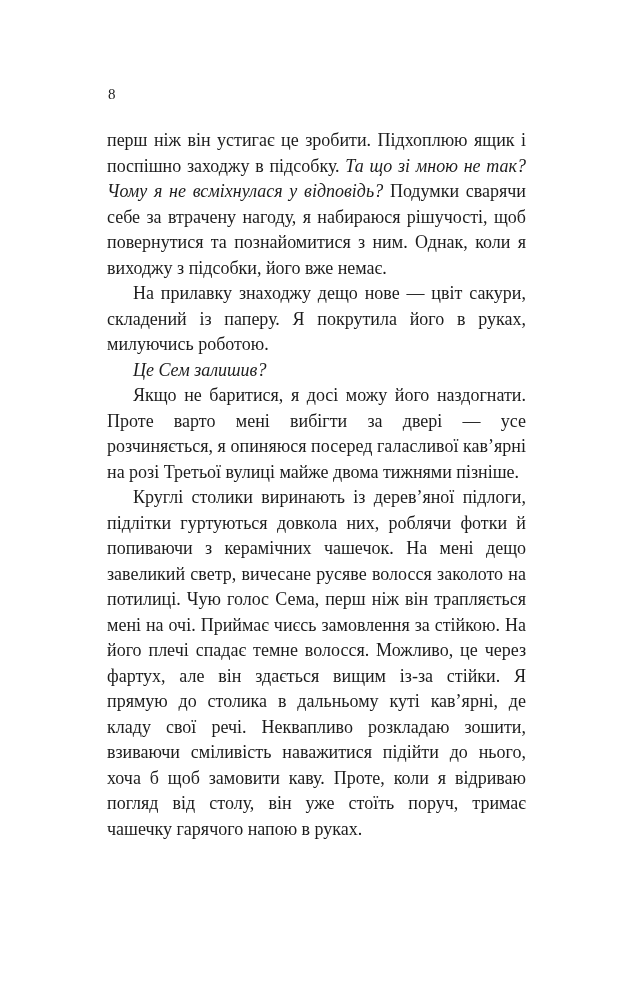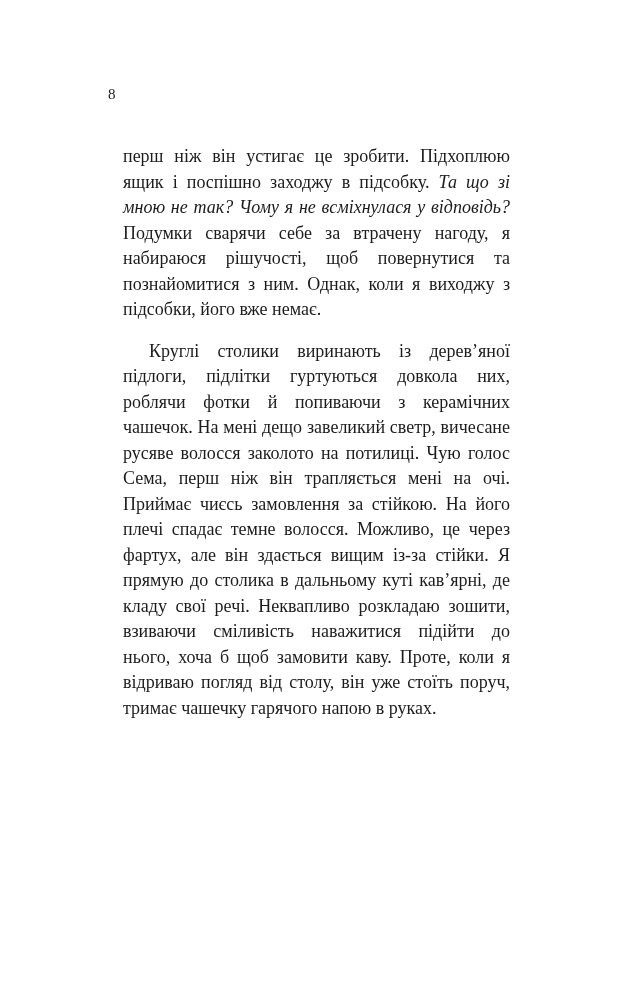--- a/index.html
+++ b/index.html
@@ -28,32 +28,35 @@
     top: 128px;
     left: 107px;
     width: 419px;
     font-size: 18px;
     line-height: 25.5px;
     text-align: justify;
     hyphens: auto;
     -webkit-hyphens: auto;
   }
   .text-block p.para {
-    margin: 16px;
+    margin: 0;
     padding: 0;
   }
   .text-block p.para.indent {
     text-indent: 26px;
   }
   .text-block em {
     font-style: italic;
   }
 </style>
 </head>
 <body>
 
 <div class="page">
   <div class="page-number">8</div>
   <div class="text-block">
       <p class="para"><span>перш ніж він устигає це зробити. Підхоплюю ящик і поспішно заходжу в підсобку. </span><em>Та що зі мною не так? Чому я не всміхнулася у відповідь?</em><span> Подумки сварячи себе за втрачену нагоду, я набираюся рішучості, щоб повернутися та познайомитися з ним. Однак, коли я виходжу з підсобки, його вже немає.</span></p>
+      <p class="para indent"><span>На прилавку знаходжу дещо нове — цвіт сакури, складений із паперу. Я покрутила його в руках, милуючись роботою.</span></p>
+      <p class="para indent"><em>Це Сем залишив?</em></p>
+      <p class="para indent"><span>Якщо не баритися, я досі можу його наздогнати. Проте варто мені вибігти за двері — усе розчиняється, я опиняюся посеред галасливої кав’ярні на розі Третьої вулиці майже двома тижнями пізніше.</span></p>
       <p class="para indent"><span>Круглі столики виринають із дерев’яної підлоги, підлітки гуртуються довкола них, роблячи фотки й попиваючи з керамічних чашечок. На мені дещо завеликий светр, вичесане русяве волосся заколото на потилиці. Чую голос Сема, перш ніж він трапляється мені на очі. Приймає чиєсь замовлення за стійкою. На його плечі спадає темне волосся. Можливо, це через фартух, але він здається вищим із-за стійки. Я прямую до столика в дальньому куті кав’ярні, де кладу свої речі. Неквапливо розкладаю зошити, взиваючи сміливість наважитися підійти до нього, хоча б щоб замовити каву. Проте, коли я відриваю погляд від столу, він уже стоїть поруч, тримає чашечку гарячого напою в руках.</span></p>
     </div>
 </div>
 
 </body></html>

